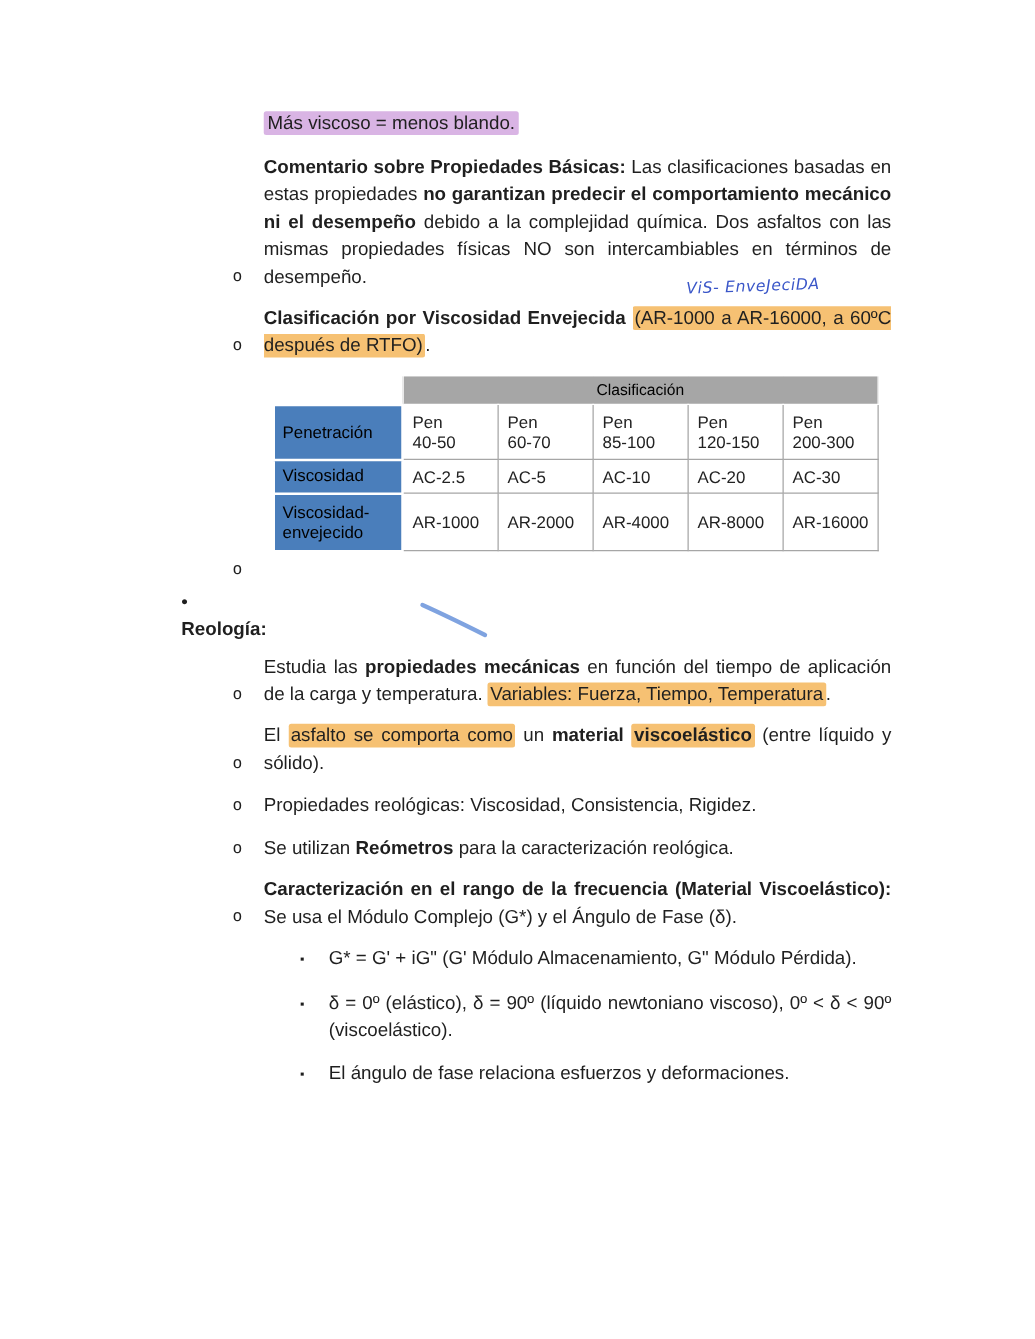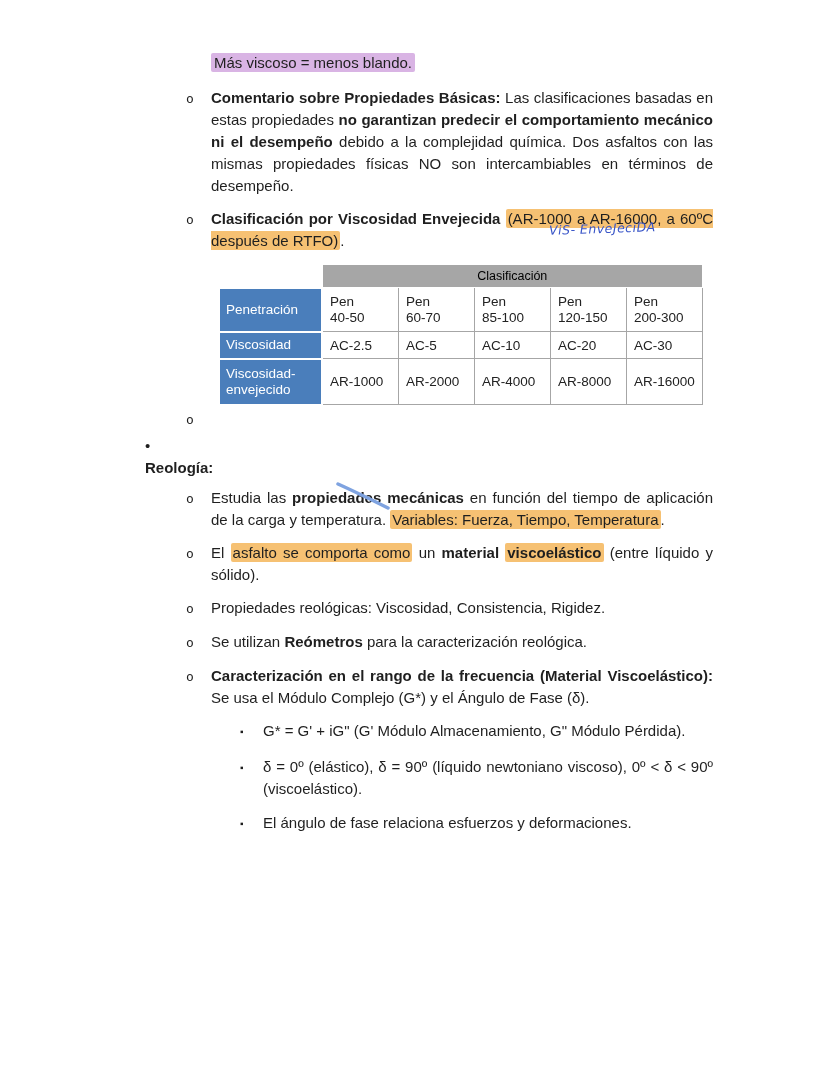--- a/index.html
+++ b/index.html
@@ -8,26 +8,26 @@
     --tbl-blue:#4a7ebb;
     --tbl-gray:#a6a6a6;
     --ink:#3a56c8;
   }
   html,body{margin:0;padding:0;background:#ffffff;}
   .page{
     position:relative;width:828px;height:1071px;background:#ffffff;
     font-family:"Liberation Sans",sans-serif;font-size:15px;color:#1f1f1f;
     overflow:hidden;
   }
-  .content{position:absolute;left:0;top:0;right:0;padding-top:52px;}
+  .content{position:absolute;left:0;top:0;right:0;padding-top:88px;}
   .intro{margin:0 0 13px 211px;line-height:22px;}
   .li{display:flex;align-items:flex-start;}
   .l1{margin-left:145px;margin-bottom:8px;flex-direction:column;}
   .l1 .marker{flex:0 0 21px;}
-  .l2{margin-left:186px;margin-bottom:11px;}
+  .l2{margin-left:186px;margin-bottom:11px;align-items:flex-end;}
   .l2 .marker{flex:0 0 25px;}
   .l2 .txt{width:502px;}
   .l3{margin-left:240px;margin-bottom:12px;}
   .l3 .marker{flex:0 0 23px;}
   .l3 .txt{width:450px;}
   .txt{text-align:justify;line-height:22px;}
   .marker{line-height:22px;color:#1f1f1f;}
   .marker.dot::before{content:"\2022";font-size:15px;}
   .marker.o::before{content:"o";font-family:"DejaVu Sans Mono",monospace;font-size:13px;}
   .marker.sq::before{content:"\25AA";font-size:10px;position:relative;top:-1px;}
@@ -37,21 +37,21 @@
   .annotation{
     position:absolute;left:549px;top:221px;
     font-family:"DejaVu Sans",sans-serif;font-style:italic;
     font-size:12.5px;color:var(--ink);letter-spacing:.5px;
     transform:rotate(-2deg);white-space:nowrap;
   }
   .ctable{border-collapse:collapse;margin:12px 0 2px 218px;font-size:13.5px;table-layout:fixed;}
   .ctable td{vertical-align:middle;}
   td.corner{border:none;background:transparent;width:89px;}
   td.ghead{background:var(--tbl-gray);color:#000000;text-align:center;height:20px;font-size:12.5px;border:1px solid #ffffff;}
-  td.blab{background:var(--tbl-blue);color:#ffffff;padding:4px 6px;border:2px solid #ffffff;width:89px;line-height:16px;}
+  td.blab{background:var(--tbl-blue);color:#000000;padding:4px 6px;border:2px solid #ffffff;width:89px;line-height:16px;}
   td.dcell{background:#ffffff;border:1px solid #a6a6a6;padding:3px 2px 3px 7px;width:66px;color:#222222;}
   .pre{white-space:pre-line;line-height:16px;}
   tr.r1{height:44px;}
   tr.r2{height:27px;}
   tr.r3{height:46px;}
   .penstroke{position:absolute;left:330px;top:480px;pointer-events:none;}
   .empty-item{margin-top:2px;margin-bottom:4px;}
 </style>
 </head>
 <body>

